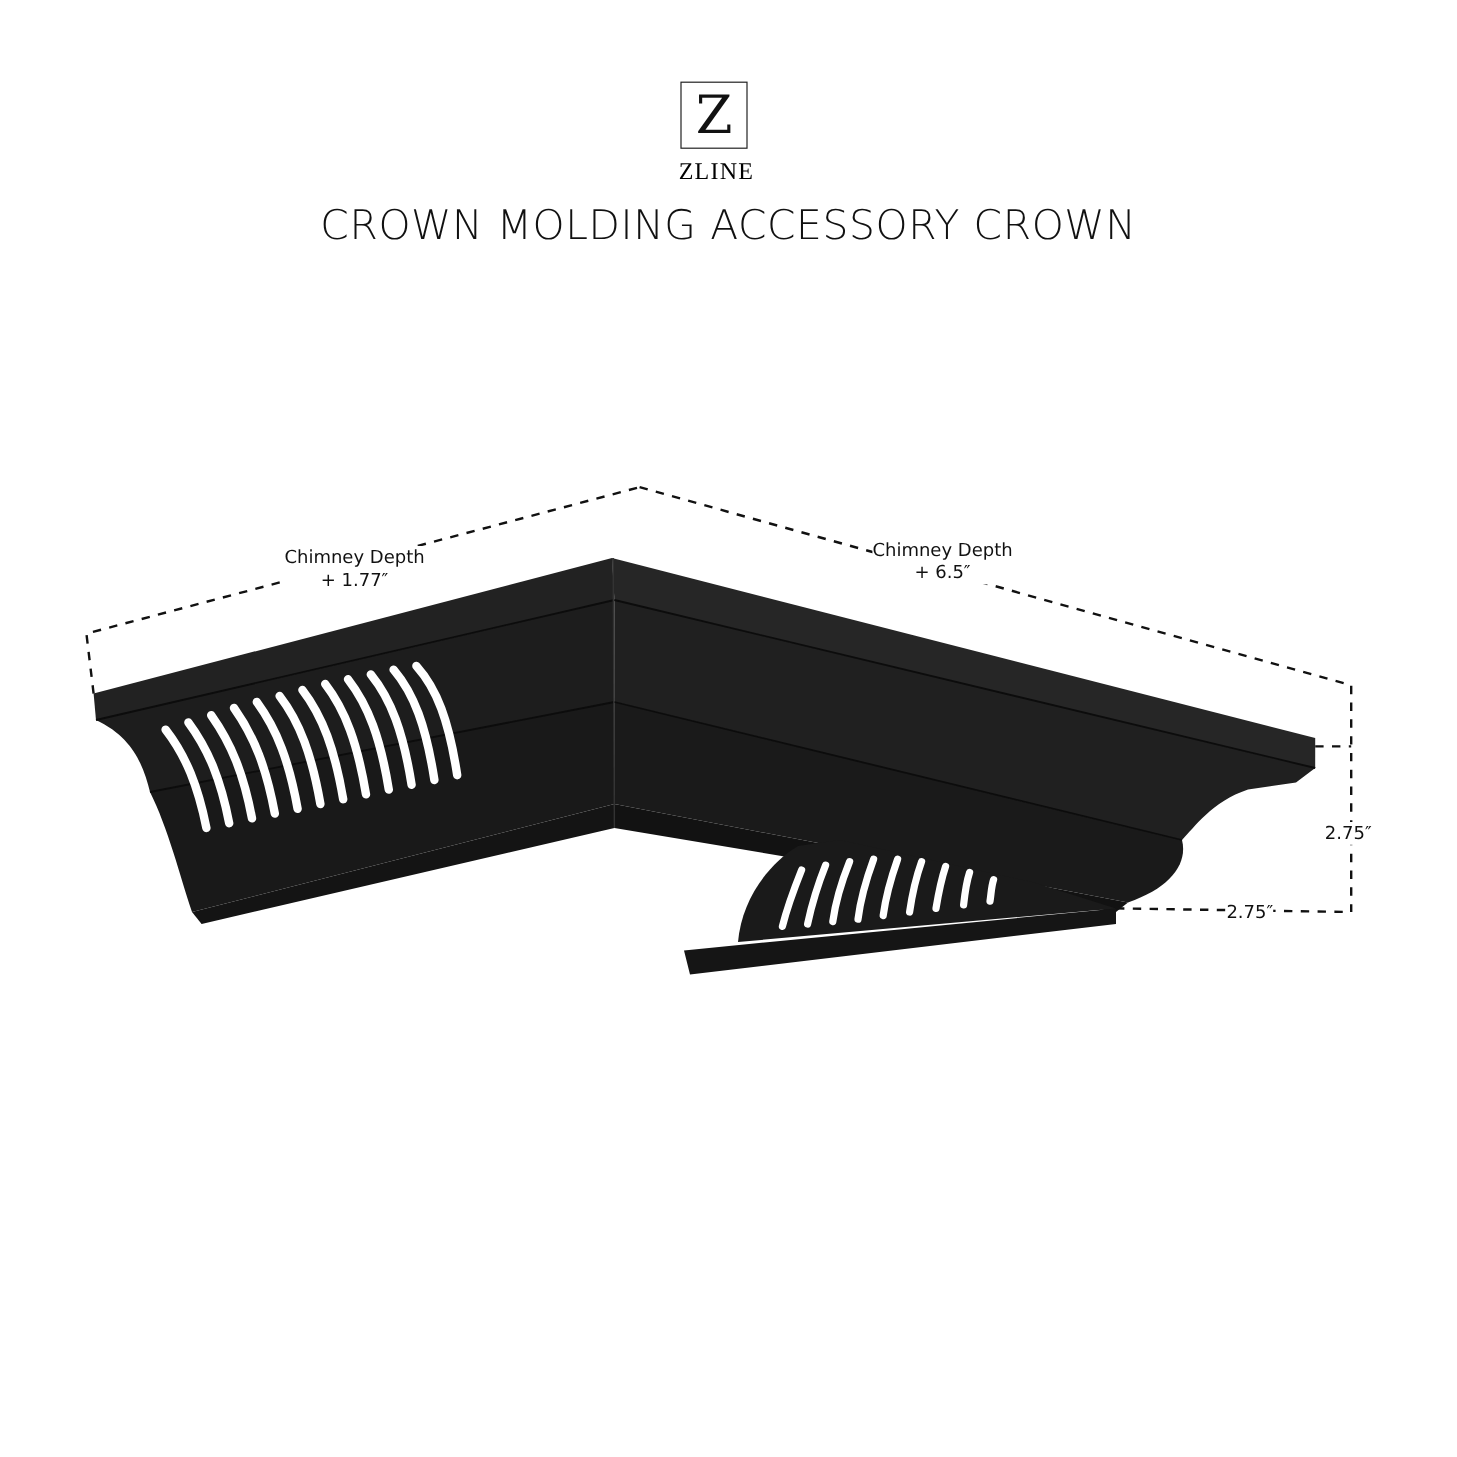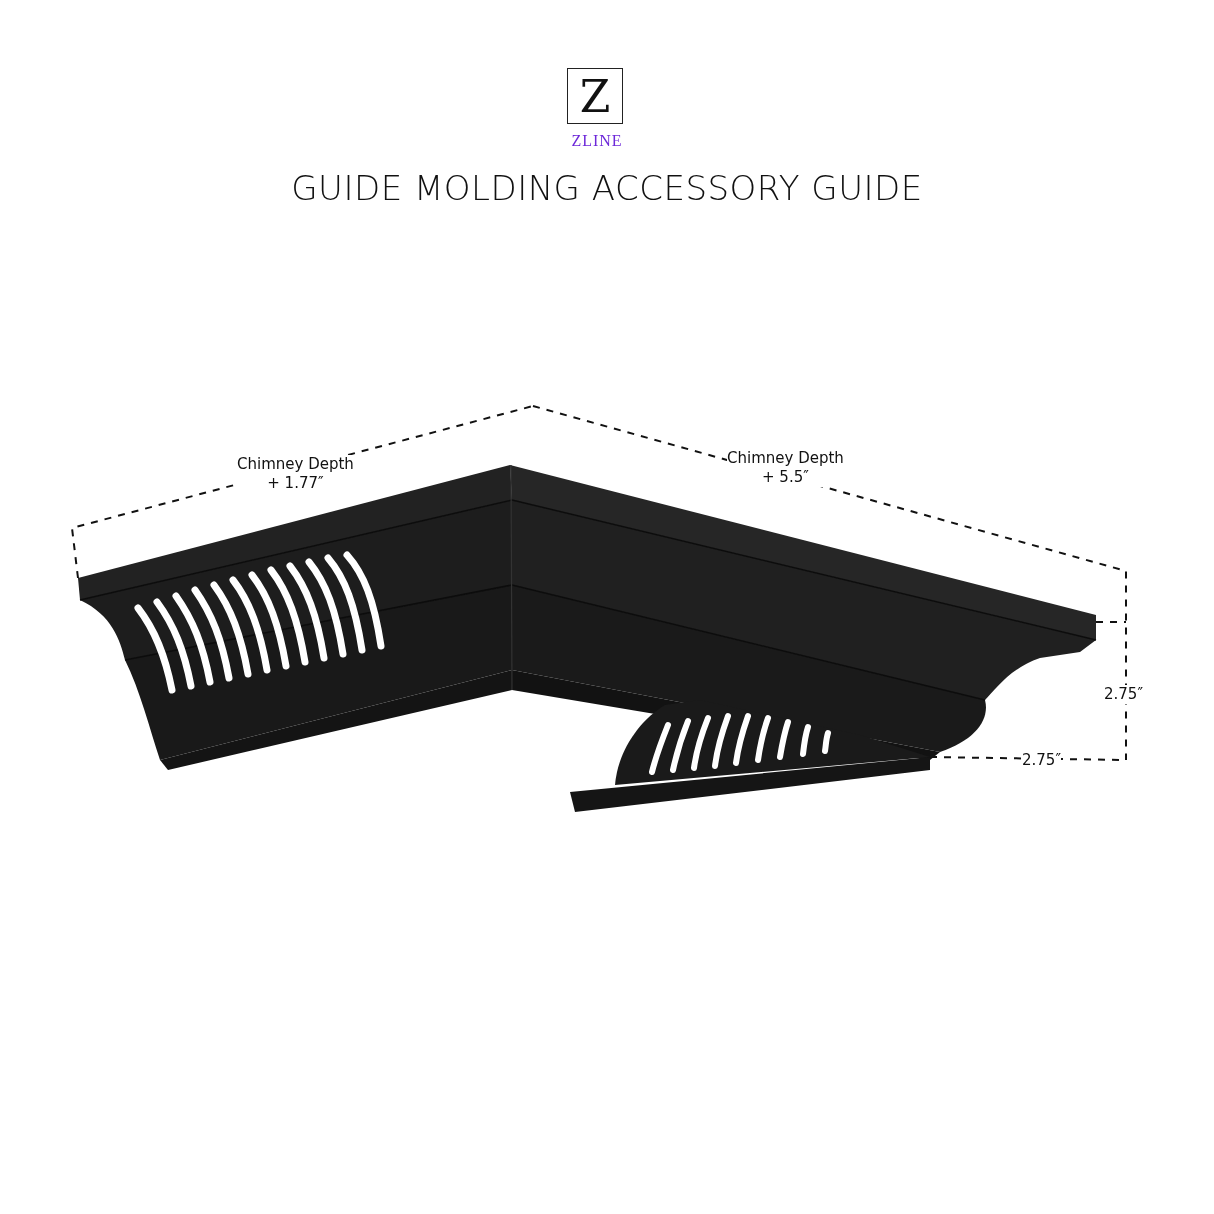--- a/index.html
+++ b/index.html
@@ -34,23 +34,23 @@
       color: #111;
       margin-top: 2px;
     }
     .logo-word {
       position: absolute;
       left: 540px;
       top: 132px;
       width: 114px;
       text-align: center;
       font-family: "Liberation Serif", serif;
-      font-size: 16px;
+      font-size: 20px;
       letter-spacing: 1px;
-      color: #6d28d9;
+      color: #000000;
     }
     .page-title {
       position: absolute;
       left: 0;
       top: 168px;
       width: 1214px;
       text-align: center;
       font-family: "DejaVu Sans", sans-serif;
       font-weight: 300;
       font-size: 34px;
@@ -79,21 +79,21 @@
     }
   </style>
 </head>
 <body>
 
 <div class="logo-box">
   <span class="logo-letter">Z</span>
 </div>
 <div class="logo-word">ZLINE</div>
 
-<div class="page-title">GUIDE MOLDING ACCESSORY GUIDE</div>
+<div class="page-title">CROWN MOLDING ACCESSORY CROWN</div>
 
 <svg class="diagram" viewBox="0 0 1214 1214" xmlns="http://www.w3.org/2000/svg">
 
   <g stroke="#111" stroke-width="2" stroke-dasharray="7 7" fill="none">
 
     <polyline points="78,578 72,528 533,406"></polyline>
 
     <polyline points="533,406 1126,571 1126,760"></polyline>
 
     <line x1="1096" y1="622" x2="1126" y2="622"></line>
@@ -163,18 +163,18 @@
   </g>
 </svg>
 
 <div class="dim-label" style="left:201px; top:455px;margin-left:36px;">
   <span class="sub">Chimney Depth</span>
   <span class="sub">+ 1.77″</span>
 </div>
 
 <div class="dim-label" style="left:727px; top:449px;">
   <span class="sub">Chimney Depth</span>
-  <span class="sub">+ 5.5″</span>
+  <span class="sub">+ 6.5″</span>
 </div>
 
 <div class="dim-label" style="left:1104px; top:685px;">2.75″</div>
 
 <div class="dim-label" style="left:1022px; top:751px;">2.75″</div>
 
 </body></html>

